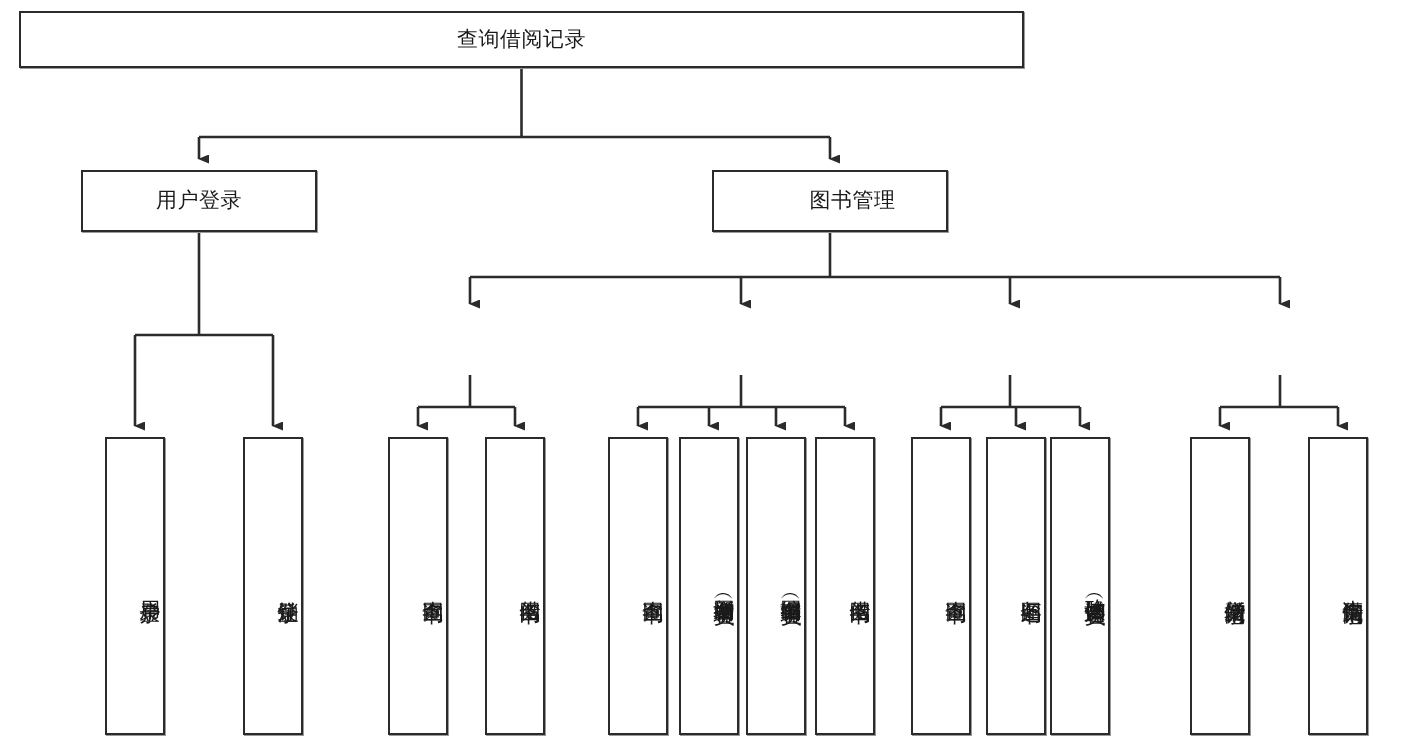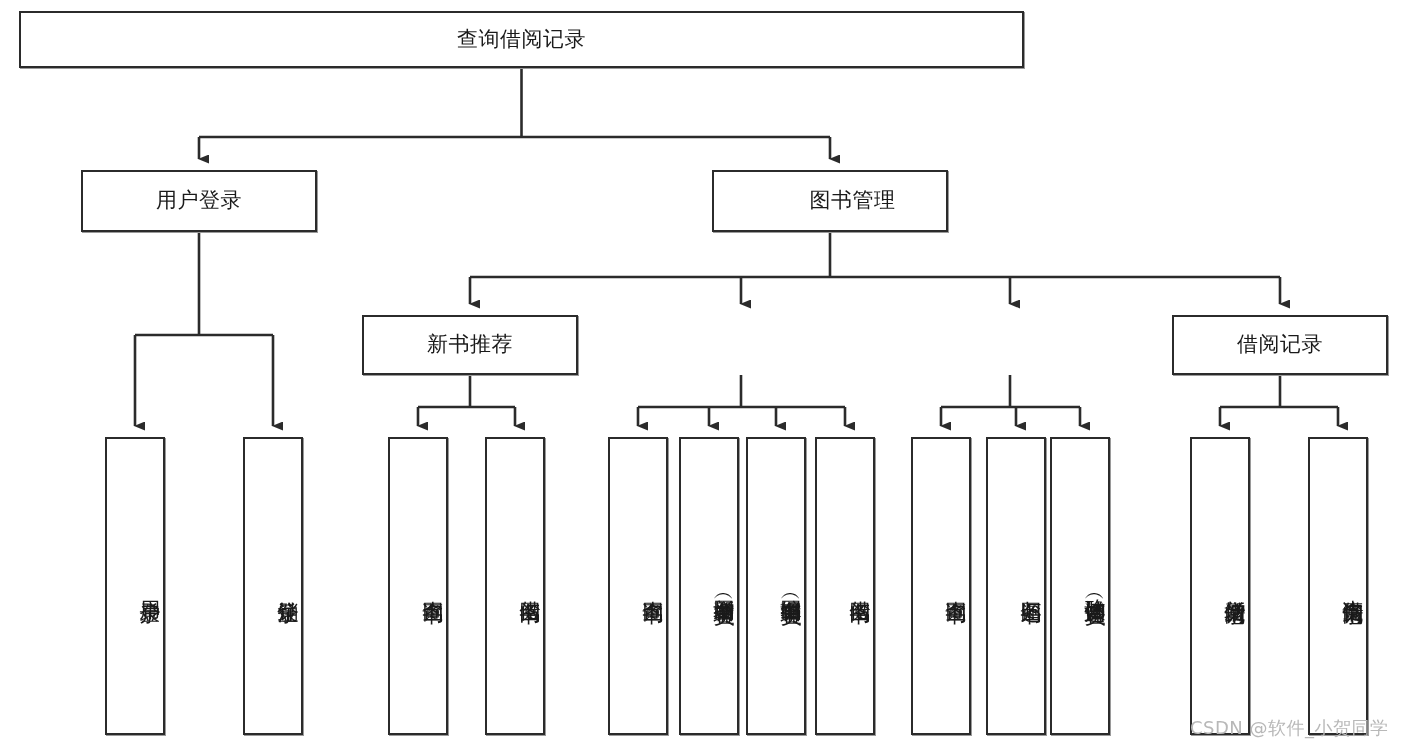--- a/index.html
+++ b/index.html
@@ -128,26 +128,20 @@
     <span>查询借阅记录</span>
   </div>
 
   <div class="node horizontal" style="left:81px; top:170px; width:236px; height:62px;">
     <span>用户登录</span>
   </div>
   <div class="node horizontal" style="left:712px; top:170px; width:236px; height:62px;padding-left:45px;">
     <span>图书管理</span>
   </div>
 
-  <div class="node horizontal" style="left:362px; top:315px; width:216px; height:60px;">
-    <span>新书推荐</span>
-  </div>
-  <div class="node horizontal" style="left:1172px; top:315px; width:216px; height:60px;">
-    <span>借阅记录</span>
-  </div>
 
   <div class="node vertical" style="left:105px; top:437px; width:60px; height:298px;">
     <span class="vtext">用户登录</span>
   </div>
   <div class="node vertical" style="left:243px; top:437px; width:60px; height:298px;">
     <span class="vtext">注销登录</span>
   </div>
 
   <div class="node vertical" style="left:388px; top:437px; width:60px; height:298px;">
     <span class="vtext">查询图书</span>
@@ -179,15 +173,14 @@
     <span class="vtext">确认归还（管理员）</span>
   </div>
 
   <div class="node vertical" style="left:1190px; top:437px; width:60px; height:298px;">
     <span class="vtext">新增借阅记录</span>
   </div>
   <div class="node vertical" style="left:1308px; top:437px; width:60px; height:298px;">
     <span class="vtext">查询借阅记录</span>
   </div>
 
-  <div class="watermark" style="left:1190px; top:716px;">CSDN @软件_小贺同学</div>
 
 </div>
 
 </body></html>

